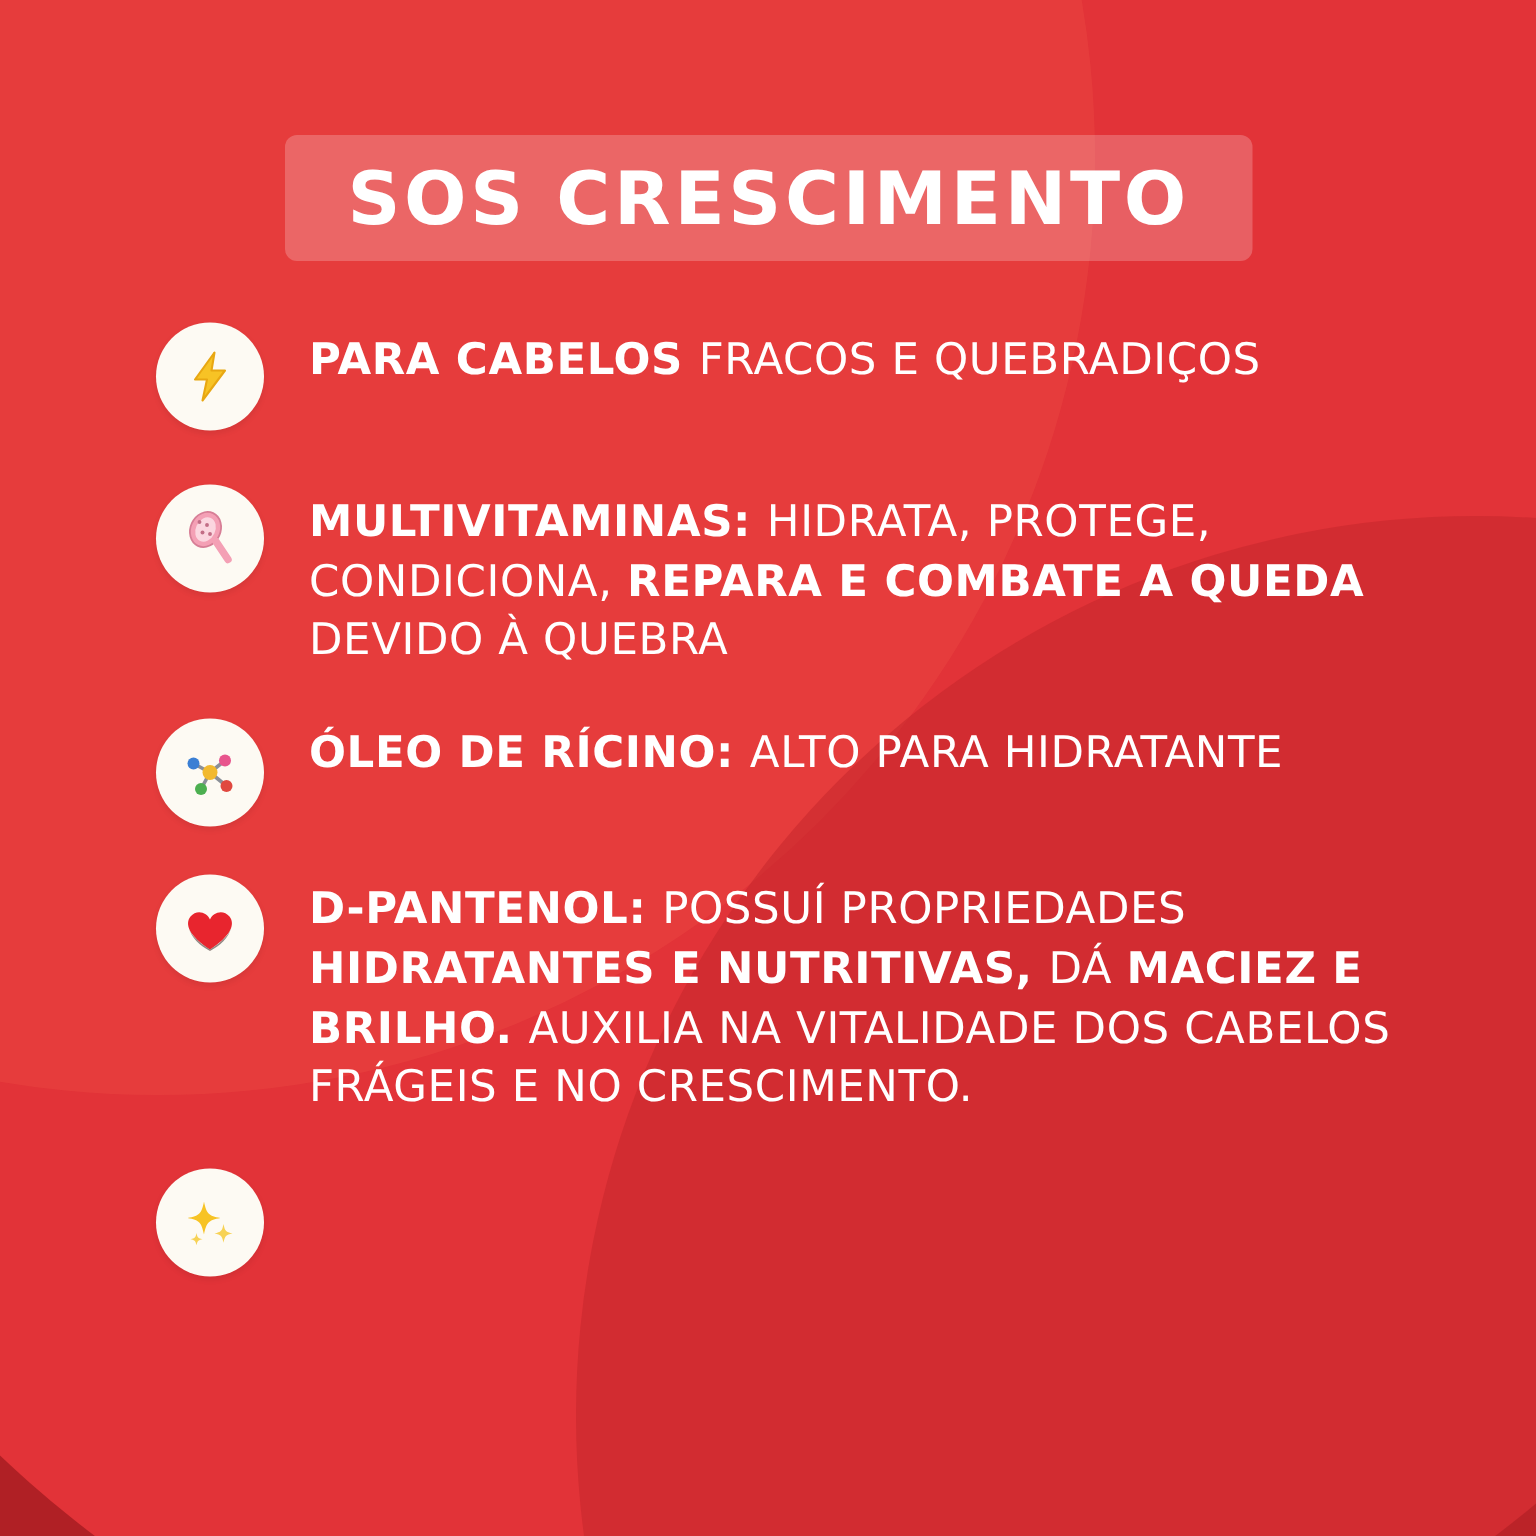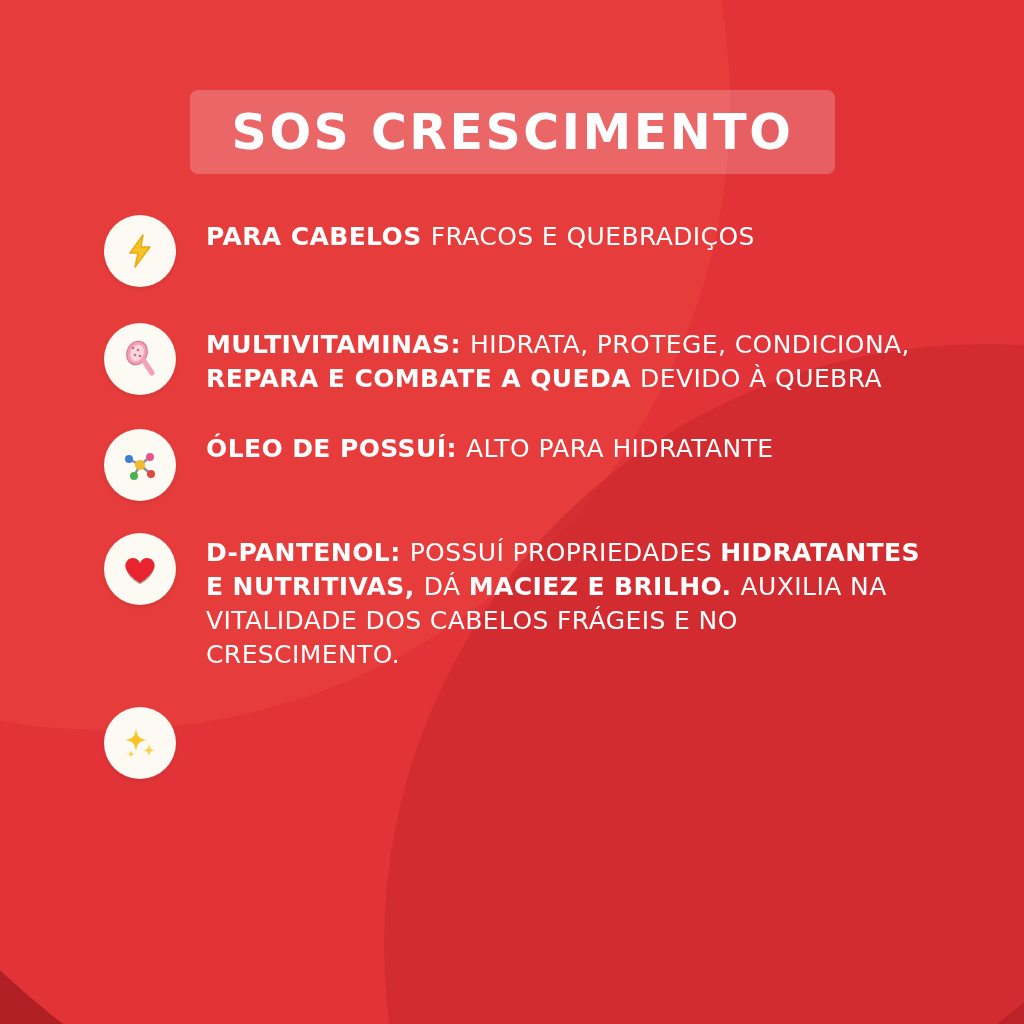--- a/index.html
+++ b/index.html
@@ -130,21 +130,21 @@
     align-items: center;
     justify-content: center;
     font-size: 36px;
     line-height: 1;
     box-shadow: 0 2px 4px rgba(0,0,0,.08);
   }
 
   .text {
     margin-left: 30px;
     color: #ffffff;
-    font-size: 25px;
+    font-size: 29px;
     line-height: 1.37;
     letter-spacing: .4px;
     padding-top: 5px;
     font-family: "DejaVu Sans", sans-serif;
   }
 
   .text b {
     font-weight: bold;
   }
 
@@ -208,21 +208,21 @@
           <line x1="20" y1="20" x2="30" y2="12" stroke="#8a8f98" stroke-width="2.4"></line>
           <line x1="20" y1="20" x2="14" y2="31" stroke="#8a8f98" stroke-width="2.4"></line>
           <line x1="20" y1="20" x2="31" y2="29" stroke="#8a8f98" stroke-width="2.4"></line>
           <circle cx="20" cy="20" r="5" fill="#f2b92e"></circle>
           <circle cx="9" cy="14" r="4" fill="#3b7fd4"></circle>
           <circle cx="30" cy="12" r="4" fill="#e8558d"></circle>
           <circle cx="14" cy="31" r="4" fill="#4caf50"></circle>
           <circle cx="31" cy="29" r="4" fill="#e0483f"></circle>
         </svg>
       </div>
-      <div class="text"><b>ÓLEO DE POSSUÍ: </b><span>ALTO PARA HIDRATANTE</span></div>
+      <div class="text"><b>ÓLEO DE RÍCINO: </b><span>ALTO PARA HIDRATANTE</span></div>
     </div>
 
     <div class="item item-4">
       <div class="badge">
         <svg width="40" height="38" viewBox="0 0 40 38" aria-hidden="true">
           <path d="M20 33 C6 24 3 16 7 11 C11 6 18 8 20 13 C22 8 29 6 33 11 C37 16 34 24 20 33 Z" fill="#e8252e"></path>
           <path d="M20 33 C12 28 7 23 5.6 18 C8 26 13 30 20 34 C27 30 32 26 34.4 18 C33 23 28 28 20 33 Z" fill="#3a2a28" opacity=".55"></path>
         </svg>
       </div>
       <div class="text"><b>D-PANTENOL: </b><span>POSSUÍ PROPRIEDADES </span><b>HIDRATANTES E NUTRITIVAS, </b><span>DÁ </span><b>MACIEZ E BRILHO. </b><span>AUXILIA NA VITALIDADE DOS CABELOS FRÁGEIS E NO CRESCIMENTO.</span></div>

